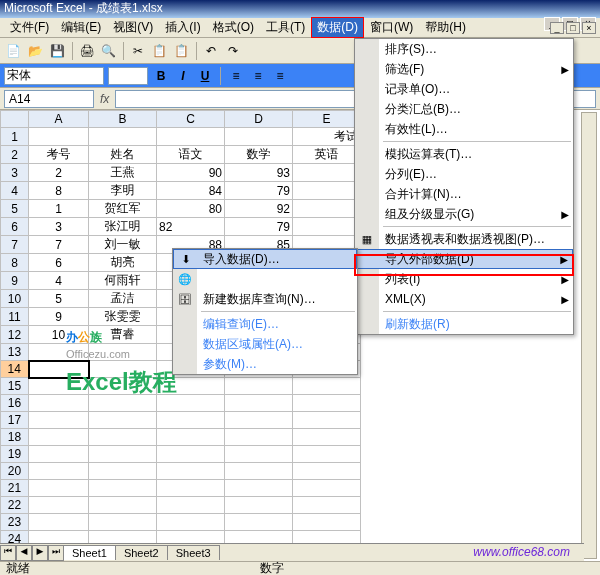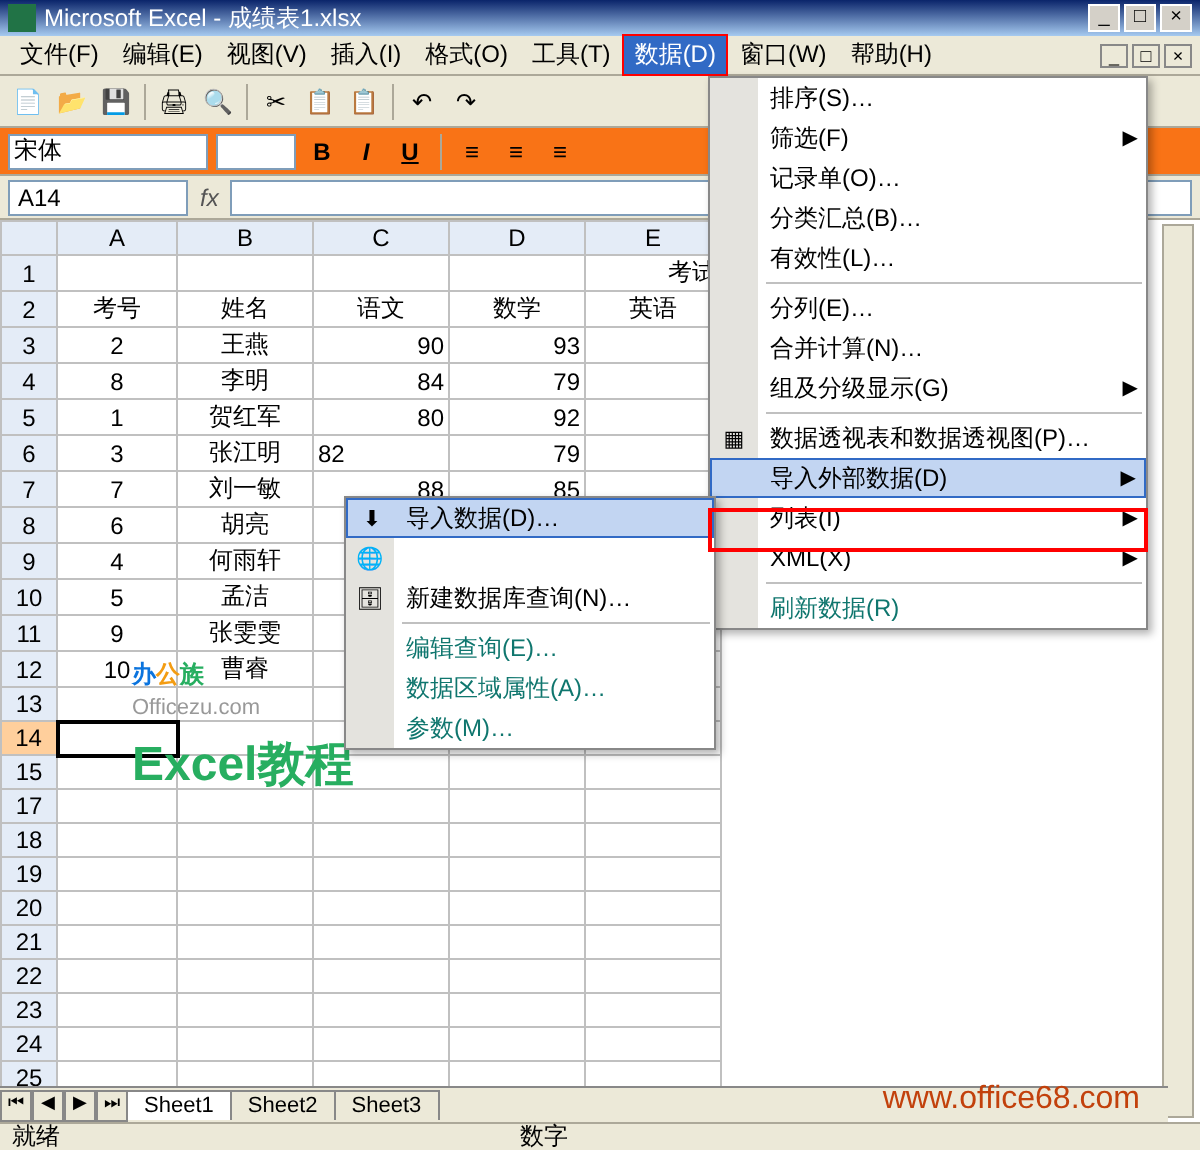--- a/index.html
+++ b/index.html
@@ -1,29 +1,29 @@
 <!DOCTYPE html>
 <html><head>
 <meta charset="utf-8">
 <style>
 * { margin: 0; padding: 0; box-sizing: border-box; font-family: "SimSun", "宋体", sans-serif; font-size: 12px; }
 body { background: #fff; width: 600px; height: 575px; overflow: hidden; position: relative; }
-.title-bar { background: linear-gradient(#0a246a, #a6caf0); color: #fff; height: 18px; display: flex; align-items: center; padding: 0 4px; }
+.title-bar { background: linear-gradient(#0a246a, #a6caf0); color: #fff; height: 18px; display: flex; align-items: flex-start; padding: 0 4px; flex-direction: column; }
 .title-bar .icon { width: 14px; height: 14px; background: #217346; margin-right: 4px; }
 .title-bar .buttons { margin-left: auto; display: flex; gap: 2px; }
 .title-bar .btn { width: 16px; height: 14px; background: #d4d0c8; border: 1px solid #fff; font-size: 10px; text-align: center; color: #000; line-height: 12px; }
 .menu-bar { background: #ece9d8; height: 20px; display: flex; align-items: center; padding: 0 4px; border-bottom: 1px solid #aca899; }
 .menu-bar .item { padding: 2px 6px; cursor: default; }
 .menu-bar .item.active { background: #316ac5; color: #fff; border: 1px solid red; padding: 1px 5px; }
 .mdi-btns { margin-left: auto; display: flex; gap: 2px; }
 .mdi-btns span { width: 14px; height: 12px; border: 1px solid #888; background: #ece9d8; font-size: 9px; text-align: center; }
 .toolbar { background: #ece9d8; height: 26px; display: flex; align-items: center; padding: 0 4px; border-bottom: 1px solid #aca899; gap: 2px; }
 .tb-btn { width: 20px; height: 20px; border: 1px solid transparent; display: flex; align-items: center; justify-content: center; }
 .sep { width: 1px; height: 18px; background: #aca899; margin: 0 2px; }
-.format-bar { background: #f97316; height: 24px; display: flex; align-items: center; padding: 0 4px; border-bottom: 1px solid #aca899; gap: 4px; }
+.format-bar { background: #3b82f6; height: 24px; display: flex; align-items: center; padding: 0 4px; border-bottom: 1px solid #aca899; gap: 4px; }
 .font-sel { width: 100px; height: 18px; border: 1px solid #7f9db9; background: #fff; padding: 0 2px; display: flex; align-items: center; }
 .size-sel { width: 40px; height: 18px; border: 1px solid #7f9db9; background: #fff; padding: 0 2px; display: flex; align-items: center; }
 .fb-btn { width: 18px; height: 18px; display: flex; align-items: center; justify-content: center; font-weight: bold; }
 .name-box-row { background: #ece9d8; height: 22px; display: flex; align-items: center; border-bottom: 1px solid #aca899; }
 .name-box { width: 90px; height: 18px; border: 1px solid #7f9db9; background: #fff; margin-left: 4px; padding: 0 4px; display: flex; align-items: center; }
 .fx { margin: 0 6px; font-style: italic; color: #555; }
 .formula-bar { flex: 1; height: 18px; border: 1px solid #7f9db9; background: #fff; margin-right: 4px; }
 .grid-area { position: relative; background: #fff; }
 table.grid { border-collapse: collapse; table-layout: fixed; }
 table.grid th, table.grid td { border: 1px solid #c0c0c0; height: 17px; padding: 0 2px; font-size: 12px; text-align: center; overflow: hidden; white-space: nowrap; }
@@ -37,29 +37,29 @@
 .logo .b1 { color: #0b74de; } .logo .b2 { color: #f39c12; } .logo .b3 { color: #27ae60; }
 .logo .sub { color: #999; font-size: 11px; }
 .logo .ex { color: #27ae60; font-size: 24px; font-weight: bold; margin-top: 6px; }
 .sheet-tabs { position: absolute; bottom: 14px; left: 0; right: 16px; height: 18px; background: #ece9d8; display: flex; align-items: center; border-top: 1px solid #888; }
 .nav-btns { display: flex; }
 .nav-btns span { width: 16px; height: 16px; border: 1px solid #888; text-align: center; font-size: 9px; }
 .tab { padding: 1px 8px; border: 1px solid #888; border-bottom: none; background: #fff; margin-left: -1px; font-size: 11px; }
 .tab.inactive { background: #ece9d8; }
 .status-bar { position: absolute; bottom: 0; left: 0; right: 0; height: 14px; background: #ece9d8; border-top: 1px solid #aca899; display: flex; align-items: center; padding: 0 6px; font-size: 11px; }
 .status-bar .mid { margin-left: 230px; }
-.watermark { position: absolute; bottom: 16px; right: 30px; color: #c2410c; font-size: 16px; }
+.watermark { position: absolute; bottom: 16px; right: 30px; color: #6d28d9; font-size: 12px; font-style: italic; }
 .vscroll { position: absolute; right: 3px; top: 112px; bottom: 16px; width: 16px; background: #ece9d8; border: 1px solid #aca899; }
 .dropdown { position: absolute; background: #fff; border: 1px solid #888; box-shadow: 2px 2px 4px rgba(0,0,0,.3); }
 .dropdown .strip { position: absolute; left: 0; top: 0; bottom: 0; width: 24px; background: #e4e3de; }
 .dd-item { position: relative; height: 20px; display: flex; align-items: center; padding-left: 30px; padding-right: 8px; cursor: default; }
 .dd-item.hover { background: #c2d5f2; border: 1px solid #316ac5; padding-left: 29px; padding-right: 17px; height: 20px; }
 .dd-item .arrow { position: absolute; right: 4px; font-size: 10px; }
 .dd-sep { height: 1px; background: #c0c0c0; margin: 2px 2px 2px 28px; }
-.dd-item.disabled { color: #0f766e; }
+.dd-item.disabled { color: #3b82f6; }
 .dd-ico { position: absolute; left: 4px; width: 16px; height: 16px; display: flex; align-items: center; justify-content: center; font-size: 11px; }
 .main-dd { top: 38px; left: 354px; width: 220px; }
 .sub-dd { top: 248px; left: 172px; width: 186px; }
 .red-box { position: absolute; border: 2px solid red; pointer-events: none; }
 .red2 { top: 254px; left: 354px; width: 220px; height: 22px; }
 </style>
 </head>
 <body>
 
 <div class="title-bar">
@@ -258,20 +258,28 @@
         </tr>
   <tr>
           <th class="rowhdr">15</th>
           <td></td>
           <td></td>
           <td></td>
           <td></td>
           <td></td>
         </tr>
   <tr>
+          <th class="rowhdr">16</th>
+          <td></td>
+          <td></td>
+          <td></td>
+          <td></td>
+          <td></td>
+        </tr>
+  <tr>
           <th class="rowhdr">17</th>
           <td></td>
           <td></td>
           <td></td>
           <td></td>
           <td></td>
         </tr>
   <tr>
           <th class="rowhdr">18</th>
           <td></td>
@@ -358,20 +366,23 @@
   <div class="dd-item">
       <span>记录单(O)…</span>
     </div>
   <div class="dd-item">
       <span>分类汇总(B)…</span>
     </div>
   <div class="dd-item">
       <span>有效性(L)…</span>
     </div>
   <div class="dd-sep"></div>
+  <div class="dd-item">
+      <span>模拟运算表(T)…</span>
+    </div>
   <div class="dd-item">
       <span>分列(E)…</span>
     </div>
   <div class="dd-item">
       <span>合并计算(N)…</span>
     </div>
   <div class="dd-item">
       <span>组及分级显示(G)</span>
       <span class="arrow">▶</span>
     </div>

